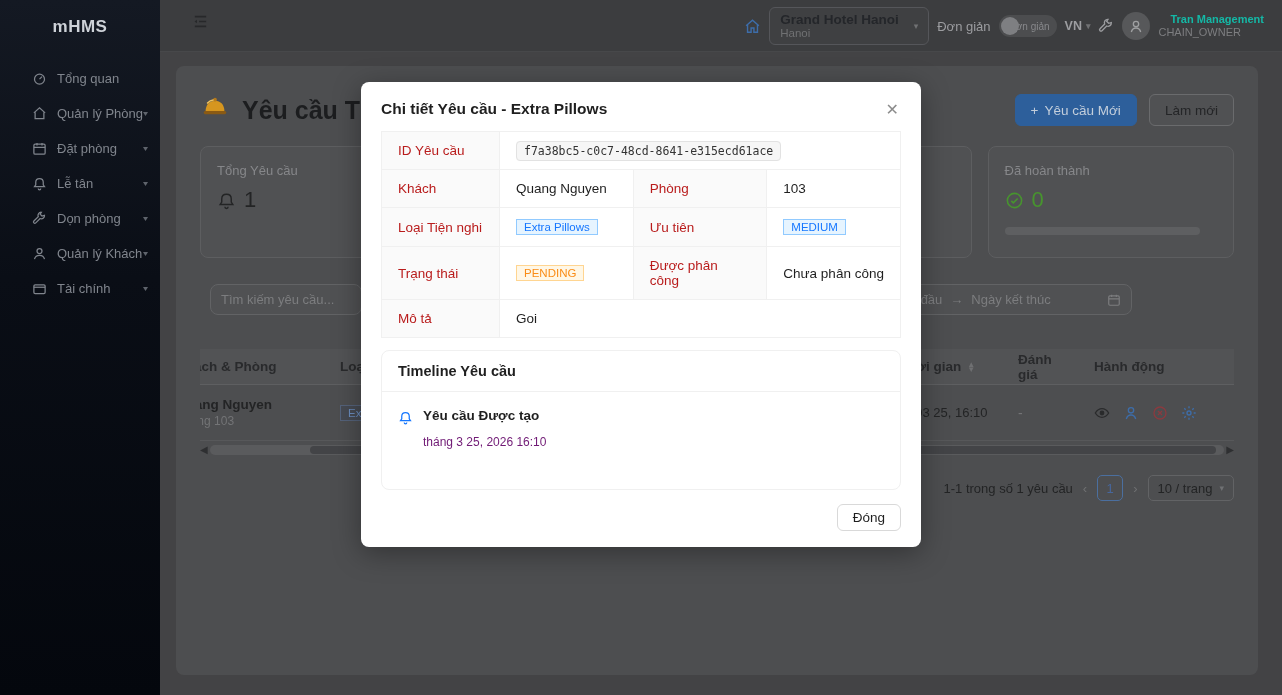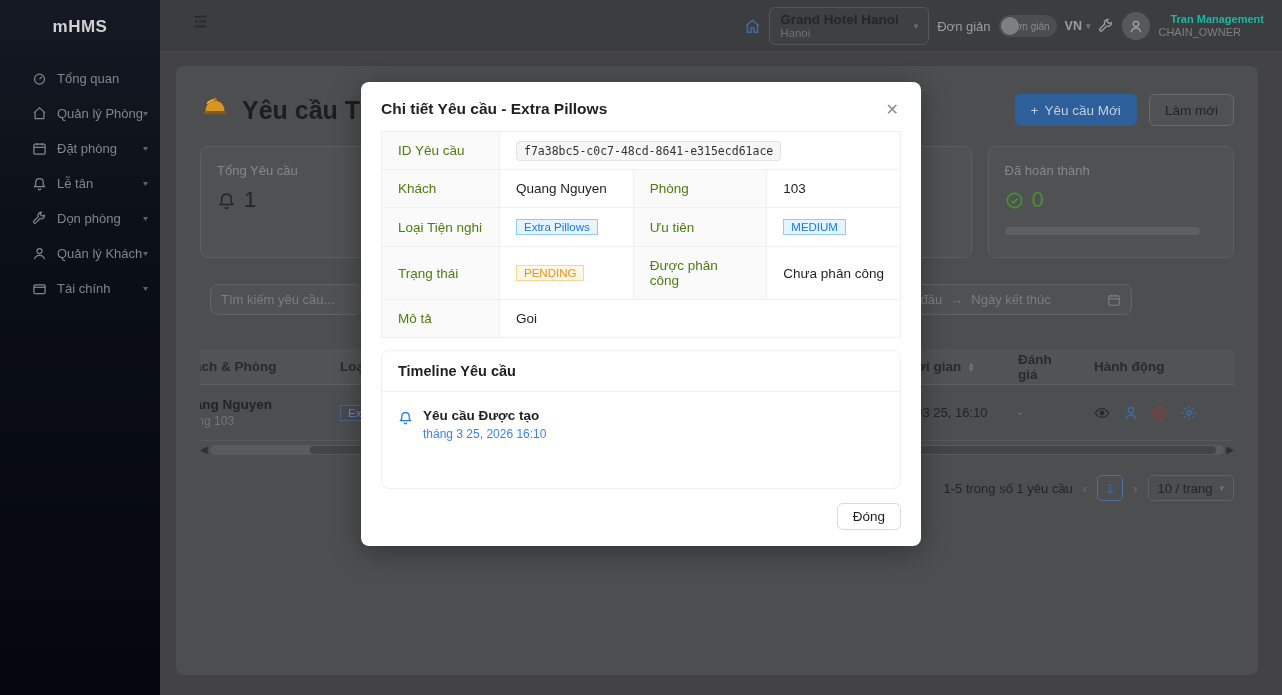--- a/index.html
+++ b/index.html
@@ -86,33 +86,33 @@
   .pag-page { width:26px; height:26px; border:1px solid #4b6f9f; color:#47679c; border-radius:5px; display:flex; align-items:center; justify-content:center; font-size:13px; cursor:pointer; }
   .pag-size { height:26px; border:1px solid #626365; border-radius:5px; display:flex; align-items:center; gap:7px; padding:0 9px; color:#232425; cursor:pointer; }
 
   
   .modal { position:absolute; left:361px; top:82px; width:560px; background:#ffffff; border-radius:8px; z-index:10;
            box-shadow:0 6px 28px rgba(0,0,0,.35); padding:18px 20px 16px; }
   .modal-title { font-size:15.5px; font-weight:bold; color:#1f1f1f; }
   .modal-close { position:absolute; right:18px; top:14px; color:#8c8c8c; font-size:16px; cursor:pointer; padding:4px; }
   .desc { width:100%; border-collapse:collapse; margin-top:13px; table-layout:fixed; }
   .desc td { border:1px solid #f0f0f0; padding:11px 16px; font-size:13.5px; vertical-align:middle; }
-  .desc td.lbl { background:#fafafa; color:#4d7c0f; }
+  .desc td.lbl { background:#fafafa; color:#b91c1c; }
   .desc td.val { color:#1f1f1f; }
   .w-l1 { width:118px; } .w-v1 { width:134px; } .w-l2 { width:128px; }
   .code-chip { font-family:"DejaVu Sans Mono","Liberation Mono",monospace; font-size:11.5px; background:#f6f6f6; border:1px solid #e2e2e2; border-radius:4px; padding:2px 7px; color:#333; }
   .tag-blue { background:#e6f4ff; border:1px solid #91caff; color:#1677ff; }
   .tag-orange { background:#fff7e6; border:1px solid #ffd591; color:#fa8c16; }
   .timeline-card { border:1px solid #f0f0f0; border-radius:8px; margin-top:12px; }
   .timeline-head { padding:12px 16px; font-size:14.5px; font-weight:bold; color:#1f1f1f; border-bottom:1px solid #f0f0f0; }
   .timeline-body { padding:16px 16px 40px; min-height:96px; }
   .tl-item { display:flex; gap:10px; }
   .tl-bell { color:#1677ff; width:15px; height:15px; margin-top:2px; }
   .tl-title { font-size:13.5px; font-weight:bold; color:#1f1f1f; }
-  .tl-time { font-size:12px; color:#3b82f6; margin-top:4px; }
+  .tl-time { font-size:12px; color:#701a75; margin-top:12px; }
   .modal-footer { text-align:right; margin-top:14px; }
   .btn-close { display:inline-block; border:1px solid #d9d9d9; border-radius:6px; background:#fff; color:#1f1f1f; font-size:13.5px; padding:5px 15px; cursor:pointer; }
 
   svg { display:block; }
 </style>
 </head>
 <body>
 
 <div class="screen">
 
@@ -359,21 +359,21 @@
       <div class="hscroll">
         <span class="sarrow">◀</span>
         <div class="strack">
             <div class="sthumb"></div>
           </div>
         <span class="sarrow">▶</span>
       </div>
     </div>
 
     <div class="pag-row">
-      <span>1-5 trong số 1 yêu cầu</span>
+      <span>1-1 trong số 1 yêu cầu</span>
       <span class="pag-chev">‹</span>
       <span class="pag-page">1</span>
       <span class="pag-chev">›</span>
       <span class="pag-size">
         <span>10 / trang</span>
         <span class="caret">▾</span>
       </span>
     </div>
   </div>
 

